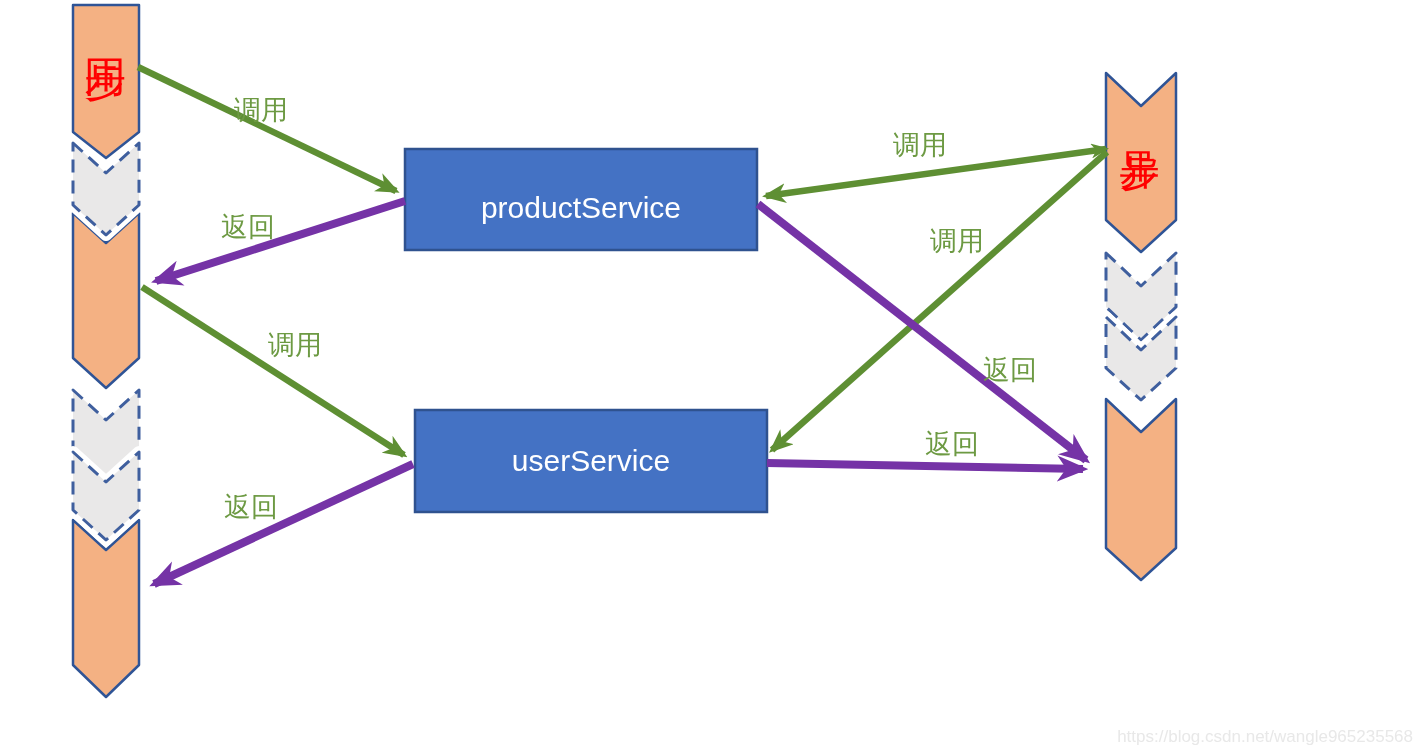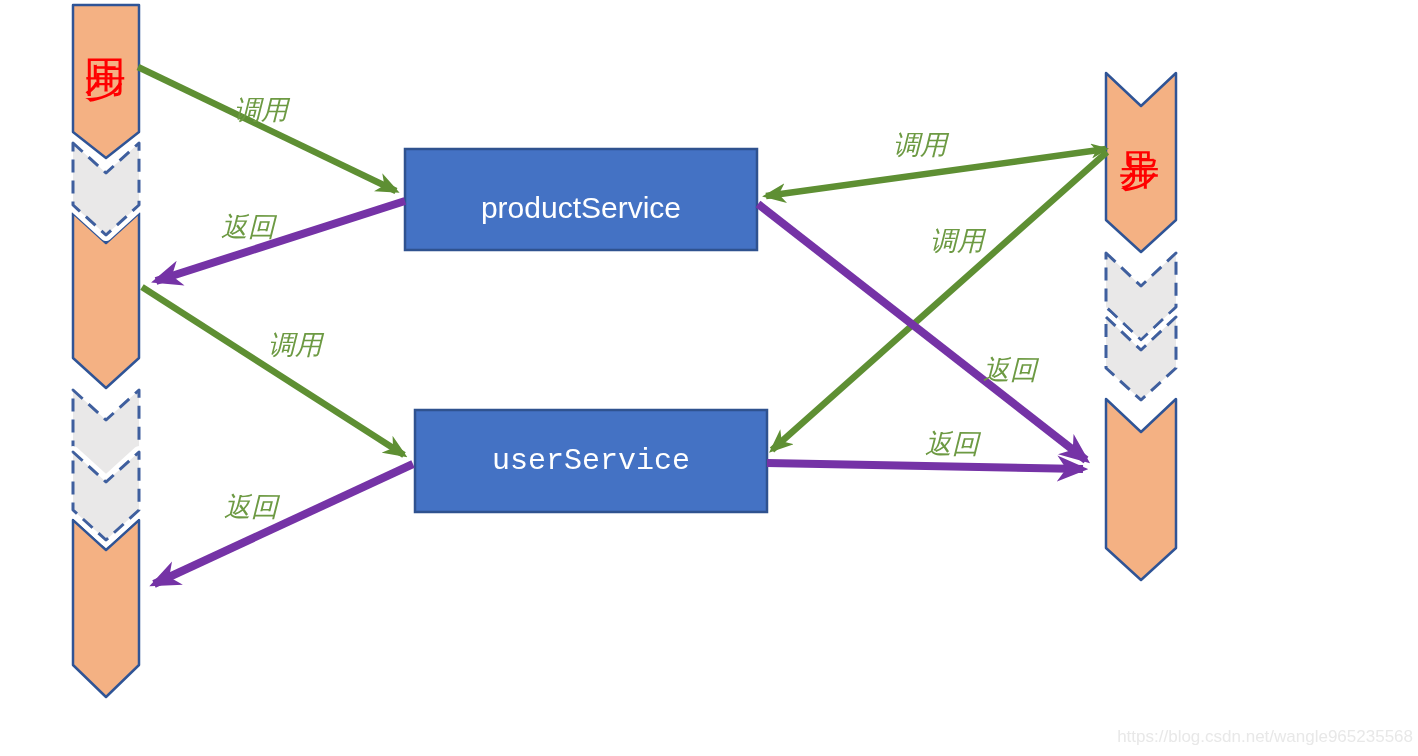--- a/index.html
+++ b/index.html
@@ -12,21 +12,20 @@
     font-family: "Liberation Sans", "DejaVu Sans", sans-serif;
   }
   .stage svg { position: absolute; left: 0; top: 0; }
   .lbl {
     position: absolute;
     transform: translate(-50%, -50%);
     color: #6d9a43;
     font-size: 27px;
     white-space: nowrap;
     line-height: 1;
-    font-style: italic;
   }
   .service-lbl {
     position: absolute;
     color: #ffffff;
     font-size: 30px;
     display: flex;
     align-items: center;
     justify-content: center;
     line-height: 1;
   }
@@ -111,21 +110,21 @@
     <line x1="405" y1="201" x2="156" y2="281" stroke="#7533a6" stroke-width="8" marker-end="url(#mp)"></line>
     <line x1="413" y1="464" x2="154" y2="584" stroke="#7533a6" stroke-width="8" marker-end="url(#mp)"></line>
     <line x1="758" y1="204" x2="1086" y2="460" stroke="#7533a6" stroke-width="8" marker-end="url(#mp)"></line>
     <line x1="767" y1="463" x2="1083" y2="469" stroke="#7533a6" stroke-width="8" marker-end="url(#mp)"></line>
   </svg>
 
   <div class="actor-lbl sync">同步</div>
   <div class="actor-lbl async">异步</div>
 
   <div class="service-lbl" style="left:405px; top:157px; width:352px; height:101px;">productService</div>
-  <div class="service-lbl" style="left:415px; top:410px; width:352px; height:102px;font-family:Liberation Mono, monospace;">userService</div>
+  <div class="service-lbl" style="left:415px; top:410px; width:352px; height:102px;">userService</div>
 
   <div class="lbl" style="left:261px; top:110px;">调用</div>
   <div class="lbl" style="left:248px; top:227px;">返回</div>
   <div class="lbl" style="left:295px; top:345px;">调用</div>
   <div class="lbl" style="left:251px; top:507px;">返回</div>
   <div class="lbl" style="left:920px; top:145px;">调用</div>
   <div class="lbl" style="left:957px; top:241px;">调用</div>
   <div class="lbl" style="left:1010px; top:370px;">返回</div>
   <div class="lbl" style="left:952px; top:444px;">返回</div>
 

